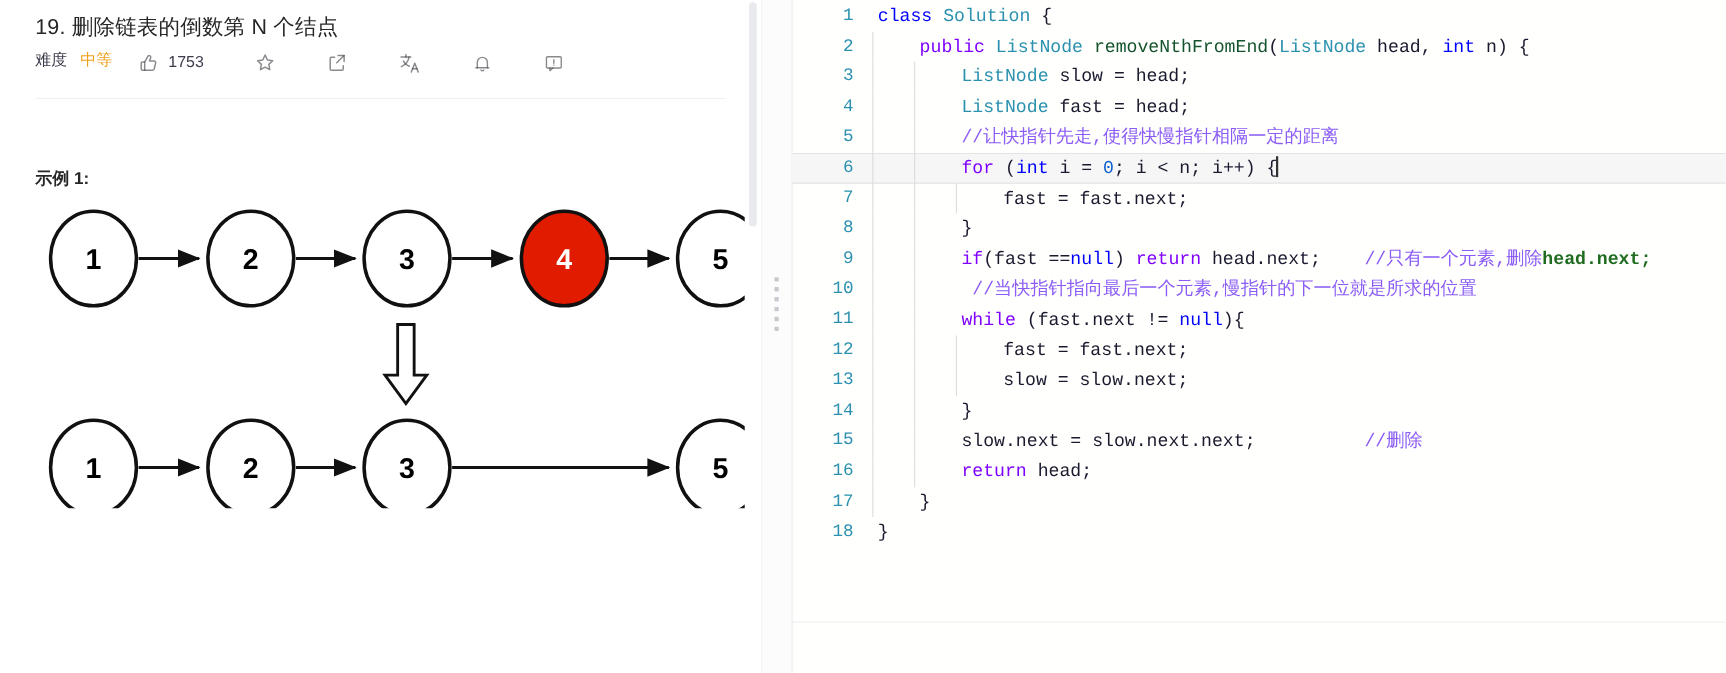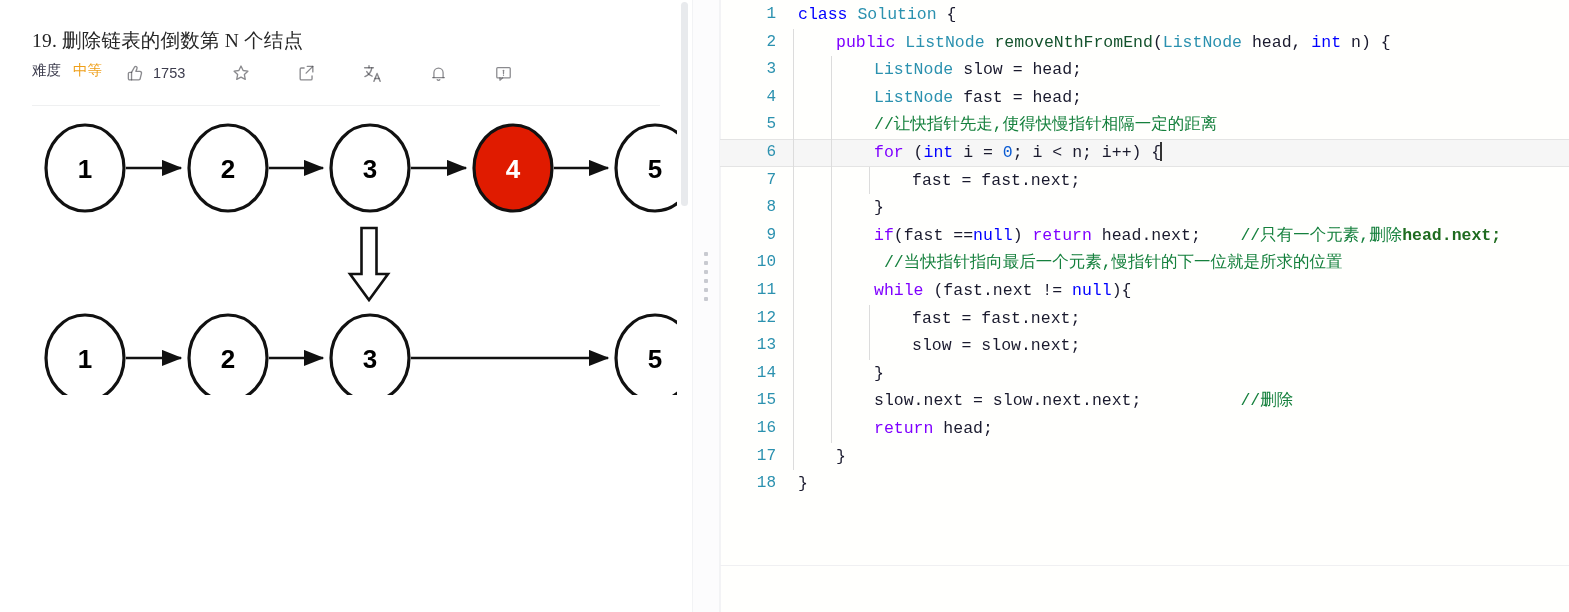--- a/index.html
+++ b/index.html
@@ -19,23 +19,22 @@
     overflow: hidden;
     flex: 0 0 692px;
   }
   .left-inner { position: relative; padding: 0 32px; width: 692px; }
 
   .problem-title {
     font-size: 19.5px;
     color: #262626;
     font-weight: 400;
     line-height: 26px;
-    padding-top: 28px;
+    padding-top: 12px;
     letter-spacing: 0.2px;
-    font-family: Liberation Serif, serif;
   }
 
   .meta-row {
     display: flex;
     align-items: flex-start;
     height: 44px;
     margin-top: 7px;
     color: #3c3c4399;
   }
   .meta-label { font-size: 14.5px; color: #3c3c4d; }
@@ -166,21 +165,21 @@
     width: 1px;
     background: #dcdcdc;
   }
 
   .tok-kw   { color: #0000ff; }
   .tok-kw2  { color: #7f00ff; }
   .tok-type { color: #2b91af; }
   .tok-fn   { color: #14532d; }
   .tok-plain{ color: #1a1a2e; }
   .tok-num  { color: #0a5bd3; }
-  .tok-cmt  { color: #15803d; }
+  .tok-cmt  { color: #8b5cf6; }
   .tok-cmt-b{ color: #1f6b1f; font-weight: 700; }
   .tok-punct{ color: #1a1a2e; }
 
   .caret {
     display: inline-block;
     width: 1.5px; height: 19px;
     background: #333;
     vertical-align: -4px;
     margin-left: -1px;
   }
@@ -275,20 +274,21 @@
           </div>
 
         </div>
       </div>
     </div>
 
     <div class="hr"></div>
 
     <div class="left-inner">
 
+      <div class="example-head">示例 1:</div>
 
       <div class="diagram">
         <svg width="645" height="275" viewBox="0 0 645 275">
             <defs>
               <marker id="arrh" markerWidth="9" markerHeight="9" refX="7.5" refY="3.2" orient="auto" markerUnits="strokeWidth">
                 <path d="M0,0 L8,3.2 L0,6.4 z" fill="#111"></path>
               </marker>
             </defs>
           <g id="diagram-row1">
               <line x1="94" y1="48" x2="149" y2="48" stroke="#111" stroke-width="2.6" marker-end="url(#arrh)"></line>

